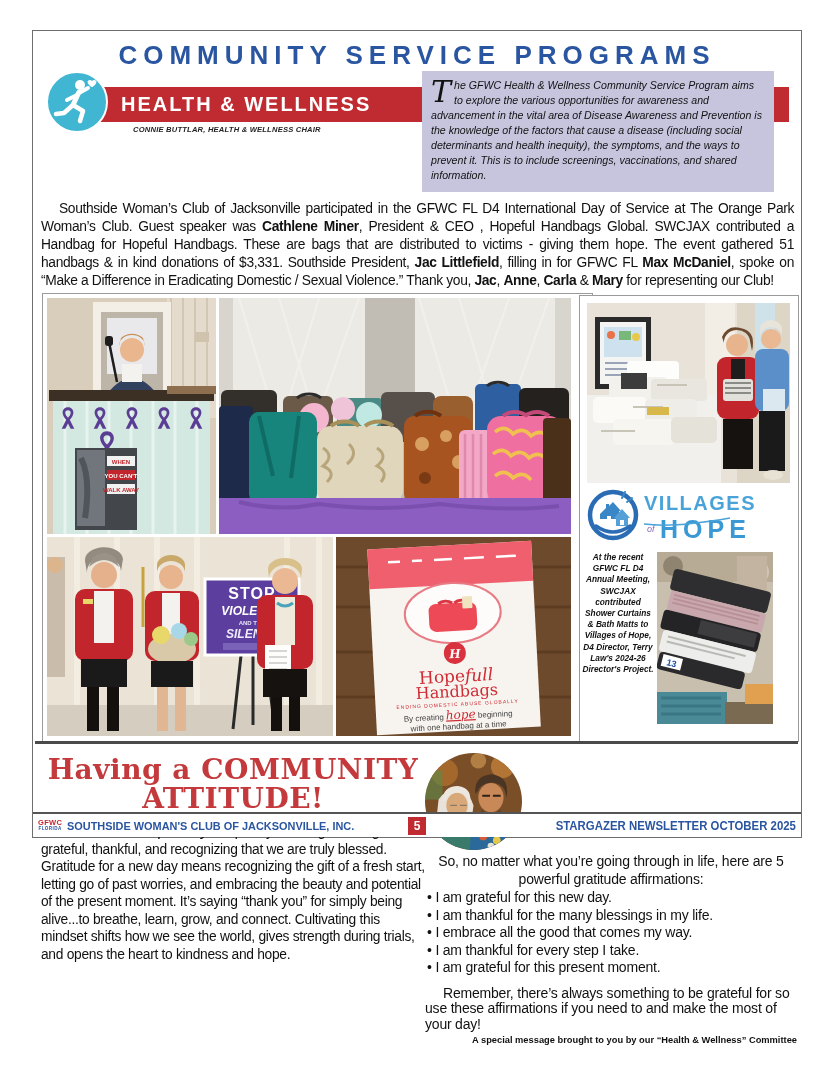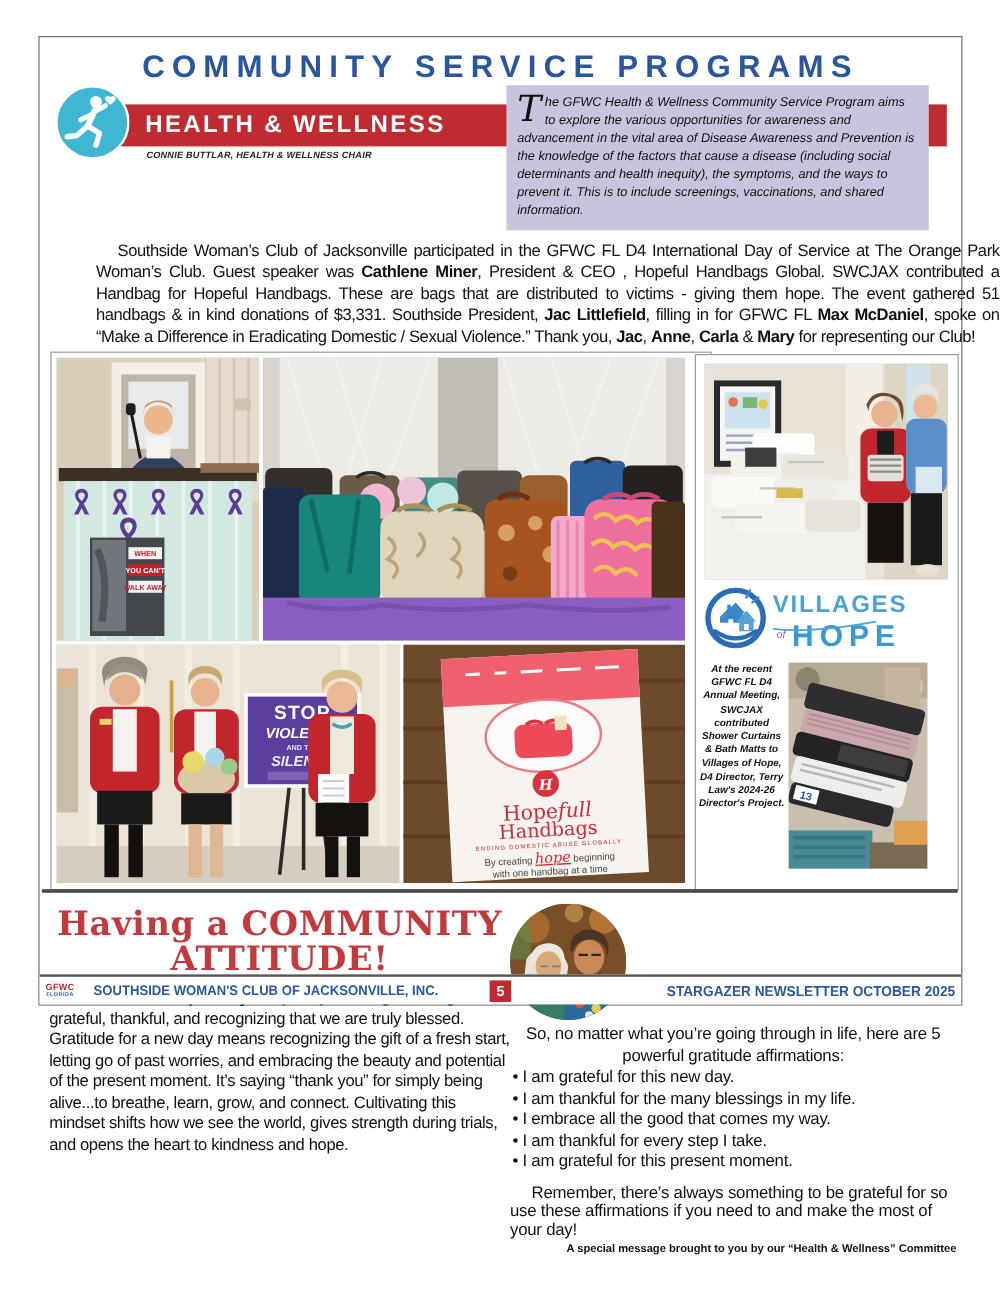--- a/index.html
+++ b/index.html
@@ -4,26 +4,26 @@
 <style>
   html,body{margin:0;padding:0;background:#fff;}
   body{width:834px;height:1080px;position:relative;font-family:"Liberation Sans",sans-serif;overflow:hidden;}
   .page{position:absolute;left:32px;top:30px;width:770px;height:808px;border:1.5px solid #6e6e6e;background:#fff;box-sizing:border-box;}
 
   
   .page-title{position:absolute;top:9px;left:0;right:0;text-align:center;font-size:26px;font-weight:bold;letter-spacing:6px;color:#2a55a0;white-space:nowrap;}
   .red-band{position:absolute;top:56px;left:44px;width:712px;height:35px;background:#bf2b31;z-index:1;}
   .hw-icon{position:absolute;top:40px;left:13px;width:62px;height:62px;z-index:3;}
   .hw-label{position:absolute;top:56px;left:88px;height:35px;line-height:35px;color:#fff;font-size:20px;font-weight:bold;letter-spacing:2px;z-index:2;white-space:nowrap;}
-  .hw-chair{position:absolute;top:94px;left:89px;font-size:7.6px;font-weight:bold;font-style:italic;color:#222;letter-spacing:.2px;z-index:2;}
+  .hw-chair{position:absolute;top:94px;left:100px;font-size:7.6px;font-weight:bold;font-style:italic;color:#222;letter-spacing:.2px;z-index:2;}
   .intro-box{position:absolute;top:40px;left:389px;width:334px;background:#c7c5de;padding:7px 9px 9px 9px;font-size:10.6px;font-style:italic;line-height:1.42;color:#111;z-index:2;}
   .dropcap{float:left;font-family:"DejaVu Serif",serif;font-style:italic;font-size:30px;line-height:24px;padding:2px 3px 0 0;}
 
   .feature-heading{position:absolute;top:101px;left:4px;width:386px;text-align:center;color:#cb2128;font-weight:bold;font-style:italic;font-size:16px;line-height:1.2;z-index:2;}
-  .feature-body{position:absolute;top:169px;left:8px;width:753px;font-size:13.8px;letter-spacing:-.35px;line-height:18px;color:#111;text-align:justify;text-indent:18px;margin-left:39px;}
+  .feature-body{position:absolute;top:169px;left:8px;width:753px;font-size:13.8px;letter-spacing:-.35px;line-height:18px;color:#111;text-align:justify;text-indent:18px;}
   .b{font-weight:bold;}
   .lead{font-style:italic;font-size:16px;}
 
   
   .photo-zone{position:absolute;top:262px;left:0;width:770px;height:449px;}
   .collage{position:absolute;left:9px;top:0;width:533px;height:447px;border:1px solid #9a9a9a;background:#fff;padding-left:16px;}
   .sidebox{position:absolute;left:546px;top:2px;width:218px;height:445px;border:1px solid #9a9a9a;background:#fff;}
   .ph{position:absolute;overflow:hidden;background:#ddd;}
   .ph svg{display:block;width:100%;height:100%;}
   .ph-podium{left:4px;top:4px;width:169px;height:236px;}
@@ -46,21 +46,21 @@
   .jason-photo svg{display:block;width:100%;height:100%;}
   .jason-quote{font-size:9.6px;font-weight:bold;font-style:italic;line-height:13px;padding-top:9px;color:#111;}
   .grat-intro{clear:left;text-align:center;font-size:14px;letter-spacing:-.2px;line-height:18px;margin-top:3px;color:#111;}
   .affirmations{margin:1px 0 0 2px;padding:0;list-style:none;font-size:14px;letter-spacing:-.2px;line-height:17.5px;color:#111;}
   .affirmations li::before{content:"\2022\00a0 ";}
   .grat-close{margin-top:9px;font-size:14px;letter-spacing:-.2px;line-height:15.5px;text-indent:18px;color:#111;}
   .committee-note{margin-top:3px;text-align:right;font-size:9.3px;font-weight:bold;color:#111;}
 
   
   .footer{position:absolute;left:0;bottom:0;width:100%;height:25px;border-top:2px solid #555;display:flex;align-items:center;padding:0 5px;box-sizing:border-box;background:#fff;}
-  .footer-left{display:flex;align-items:center;gap:16px;}
+  .footer-left{display:flex;align-items:center;gap:5px;}
   .gfwc-logo{display:flex;flex-direction:column;line-height:1;text-align:center;}
   .gfwc-top{color:#c2272d;font-weight:bold;font-size:7.5px;letter-spacing:.3px;}
   .gfwc-bottom{color:#2a55a0;font-weight:bold;font-size:4.6px;letter-spacing:.4px;}
   .org-name{color:#2a55a0;font-weight:bold;font-size:11.5px;display:inline-block;transform:scaleX(.95);transform-origin:left center;white-space:nowrap;}
   .page-num{position:absolute;left:50%;transform:translateX(-50%);width:18px;height:18px;background:#bf2b31;color:#fff;font-weight:bold;font-size:12px;display:flex;align-items:center;justify-content:center;}
   .newsletter-name{margin-left:auto;color:#2a55a0;font-weight:bold;font-size:12px;display:inline-block;transform:scaleX(.95);transform-origin:right center;white-space:nowrap;}
 </style>
 </head>
 <body>
 

